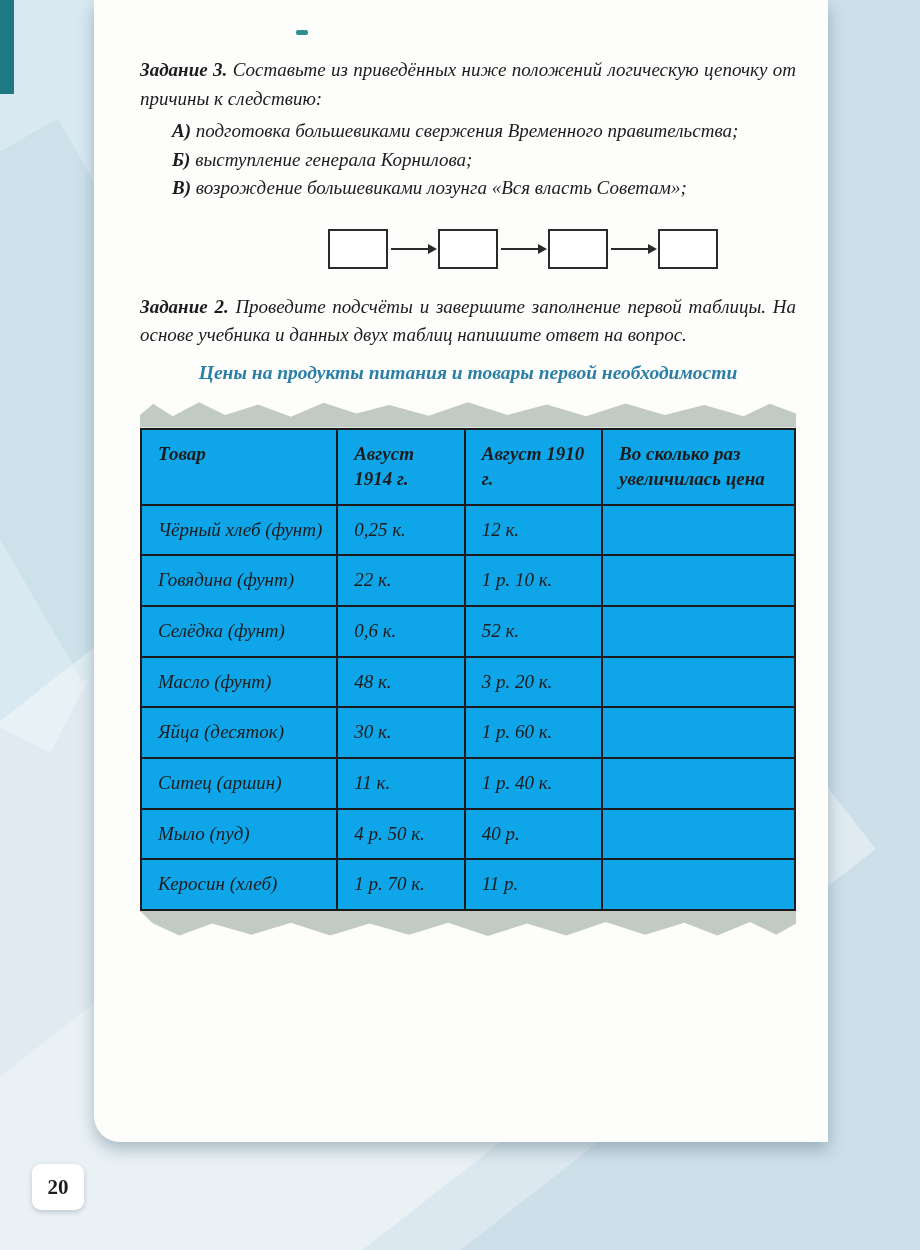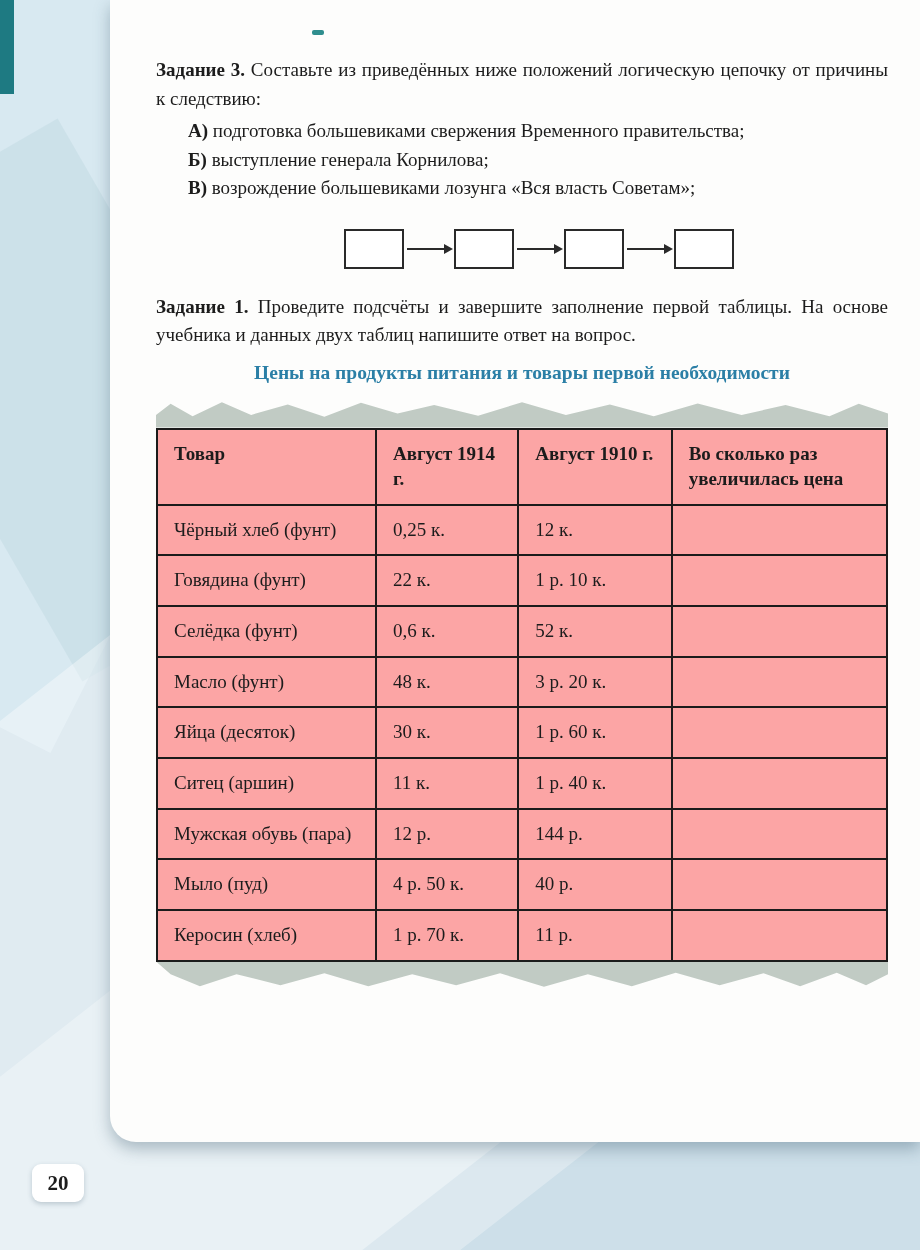--- a/index.html
+++ b/index.html
@@ -12,23 +12,24 @@
   
   .bg-shape { position:absolute; }
   .bg-a { left:-260px; top:600px; width:1050px; height:640px; background:rgba(255,255,255,0.38); transform:rotate(-38deg); }
   .bg-b { left:-170px; top:-120px; width:430px; height:820px; background:rgba(226,241,247,0.55); transform:rotate(27deg); }
   .bg-c { left:-120px; top:930px; width:760px; height:420px; background:rgba(255,255,255,0.30); transform:rotate(-38deg); }
   .bg-d { left:-60px; top:150px; width:260px; height:500px; background:rgba(190,215,224,0.45); transform:rotate(-30deg); }
   .corner-teal { position:absolute; left:0; top:0; width:14px; height:94px; background:#1e7a82; }
 
   
   .page {
-    position:absolute; left:110px; top:0; width:810px; height:1142px;
+    position:absolute; left:94px; top:0; width:734px; height:1142px;
     background:#fdfdfc; border-radius:0 0 0 26px;
     box-shadow:0 7px 16px rgba(50,80,100,0.35);
+    font-style:italic;
   }
   .content { padding:56px 32px 0 46px; }
   .page-dash { position:absolute; left:202px; top:30px; width:12px; height:5px; background:#2f8e8e; border-radius:2px; }
 
   p, .item { font-size:19px; line-height:1.5; text-align:justify; margin:0; }
   .task-para { margin-bottom:4px; }
   b { font-weight:bold; }
   .items { margin:2px 0 16px 32px; }
   .item { margin:0; }
 
@@ -46,29 +47,29 @@
     font-size:19.5px; color:#2b7fa6;
   }
 
   .paper-strip { height:28px; background:#c1cbc4;
     clip-path:polygon(0 55%,2% 15%,5% 60%,9% 10%,13% 55%,18% 18%,23% 62%,28% 12%,33% 50%,38% 20%,44% 58%,50% 10%,56% 55%,62% 18%,68% 60%,74% 14%,80% 55%,86% 20%,92% 60%,96% 15%,100% 50%,100% 100%,0 100%);
   }
   .paper-strip.bottom {
     clip-path:polygon(0 0,100% 0,100% 45%,97% 85%,93% 40%,88% 88%,83% 42%,77% 85%,71% 40%,65% 88%,59% 45%,53% 90%,47% 42%,41% 85%,35% 45%,29% 88%,23% 42%,17% 85%,11% 45%,6% 88%,2% 45%);
   }
 
-  table { width:100%; border-collapse:collapse; background:#fca5a5; }
+  table { width:100%; border-collapse:collapse; background:#0ea5e9; }
   th, td {
     border:2px solid #1b1b1b; padding:11px 10px 12px 16px;
     font-size:19px; line-height:1.35; text-align:left; vertical-align:top;
   }
   th { font-weight:bold; }
 
   .page-num {
-    position:absolute; left:32px; top:1164px; width:52px; height:38px;
+    position:absolute; left:32px; top:1164px; width:52px; height:46px;
     background:#ffffff; border-radius:9px; display:flex; align-items:center; justify-content:center;
     font-weight:bold; font-size:21px; color:#1c1c1c; box-shadow:0 2px 5px rgba(50,80,100,0.25);
   }
 </style>
 </head>
 <body>
 
 <div class="bg-shape bg-b"></div>
 <div class="bg-shape bg-d"></div>
 <div class="bg-shape bg-a"></div>
@@ -90,21 +91,21 @@
     <div class="chain">
       <div class="chain-box"></div>
       <div class="arrow"></div>
       <div class="chain-box"></div>
       <div class="arrow"></div>
       <div class="chain-box"></div>
       <div class="arrow"></div>
       <div class="chain-box"></div>
     </div>
 
-    <p class="task-para"><b>Задание 1.</b> <span>Проведите подсчёты и завершите заполнение первой таблицы. На основе учебника и данных двух таблиц напишите ответ на вопрос.</span></p>
+    <p class="task-para"><b>Задание 2.</b> <span>Проведите подсчёты и завершите заполнение первой таблицы. На основе учебника и данных двух таблиц напишите ответ на вопрос.</span></p>
 
     <div class="table-title">Цены на продукты питания и товары первой необходимости</div>
 
     <div class="paper-strip top"></div>
     <table>
       <colgroup>
         <col style="width:30%">
           <col style="width:19.5%">
           <col style="width:21%">
           <col style="width:29.5%">
@@ -148,26 +149,20 @@
             <td>1 р. 60 к.</td>
             <td></td>
           </tr>
           <tr>
             <td>Ситец (аршин)</td>
             <td>11 к.</td>
             <td>1 р. 40 к.</td>
             <td></td>
           </tr>
           <tr>
-            <td>Мужская обувь (пара)</td>
-            <td>12 р.</td>
-            <td>144 р.</td>
-            <td></td>
-          </tr>
-          <tr>
             <td>Мыло (пуд)</td>
             <td>4 р. 50 к.</td>
             <td>40 р.</td>
             <td></td>
           </tr>
           <tr>
             <td>Керосин (хлеб)</td>
             <td>1 р. 70 к.</td>
             <td>11 р.</td>
             <td></td>

